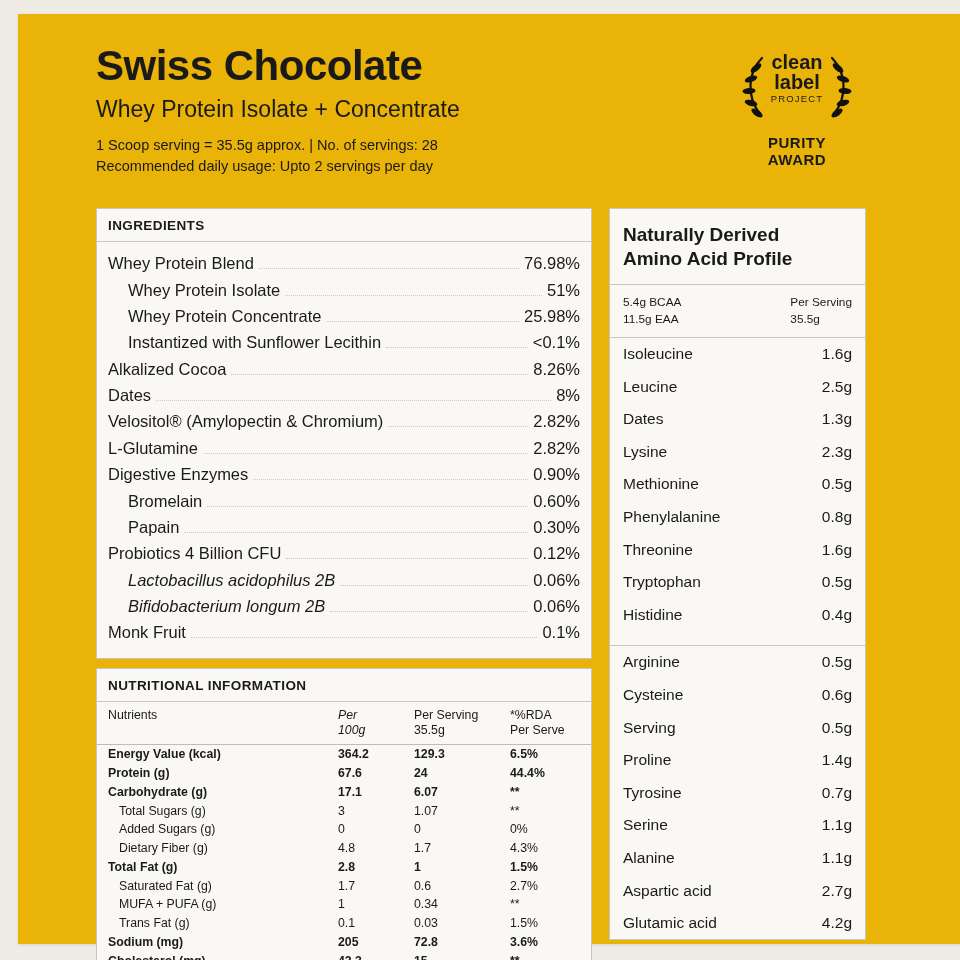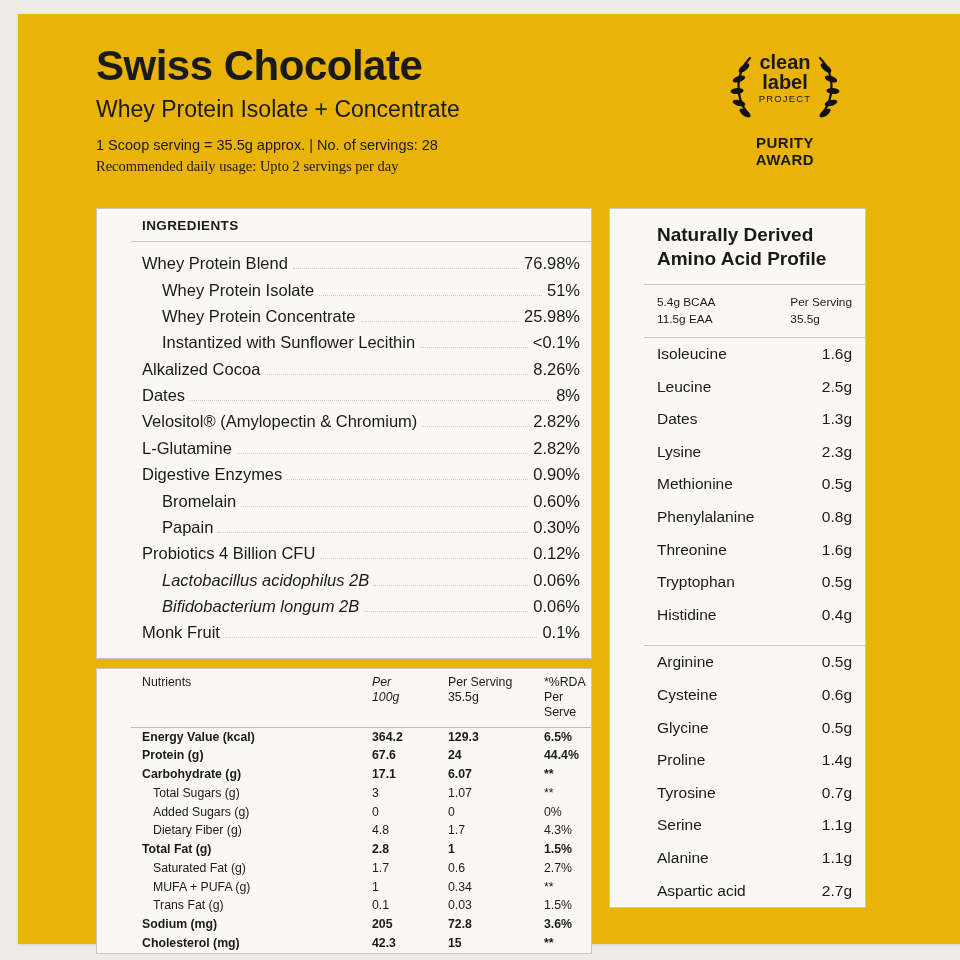--- a/index.html
+++ b/index.html
@@ -48,26 +48,25 @@
     line-height: 1.15;
   }
   .serving-line {
     font-size: 14.5px;
     margin-top: 12px;
     line-height: 1.5;
   }
   .usage-line {
     font-size: 14.5px;
     line-height: 1.5;
-    font-family: Liberation Serif, serif;
   }
   
   .badge {
     position: absolute;
-    right: 16px;
+    right: 4px;
     top: 0;
     width: 130px;
     text-align: center;
   }
   .badge-top {
     position: relative;
     width: 130px;
     height: 88px;
   }
   .badge-wreath {
@@ -122,21 +121,20 @@
     display: flex;
     gap: 17px;
     align-items: flex-start;
   }
   .col-left { width: 496px; }
   .col-right { width: 257px; }
 
   .box {
     border: 1px solid #c9c6c0;
     background: #faf8f5;
-    padding-left: 34px;
   }
   .box-head {
     font-size: 13.5px;
     font-weight: bold;
     letter-spacing: 0.4px;
     padding: 9px 11px 8px 11px;
     border-bottom: 1px solid #c9c6c0;
   }
   
   .ing-body {
@@ -338,20 +336,21 @@
               </div>
               <div class="ing-row">
                 <span class="nm">Monk Fruit</span>
                 <span class="dots"></span>
                 <span class="vl">0.1%</span>
               </div>
             </div>
         </div>
 
         <div class="box" style="margin-top:9px;">
+          <div class="box-head">NUTRITIONAL INFORMATION</div>
           <div class="nut-body">
             <table class="nut">
               <thead>
                 <tr id="nut-head">
                     <th class="c0" style="white-space: pre-line;">Nutrients</th>
                     <th class="c1" style="white-space: pre-line; font-style: italic;">Per
 100g</th>
                     <th class="c2" style="white-space: pre-line;">Per Serving
 35.5g</th>
                     <th class="c3" style="white-space: pre-line;">*%RDA
@@ -493,21 +492,21 @@
           <div id="amino-g2">
               <div class="amino-row">
                 <span>Arginine</span>
                 <span>0.5g</span>
               </div>
               <div class="amino-row">
                 <span>Cysteine</span>
                 <span>0.6g</span>
               </div>
               <div class="amino-row">
-                <span>Glycine</span>
+                <span>Serving</span>
                 <span>0.5g</span>
               </div>
               <div class="amino-row">
                 <span>Proline</span>
                 <span>1.4g</span>
               </div>
               <div class="amino-row">
                 <span>Tyrosine</span>
                 <span>0.7g</span>
               </div>
@@ -515,20 +514,24 @@
                 <span>Serine</span>
                 <span>1.1g</span>
               </div>
               <div class="amino-row">
                 <span>Alanine</span>
                 <span>1.1g</span>
               </div>
               <div class="amino-row">
                 <span>Aspartic acid</span>
                 <span>2.7g</span>
+              </div>
+              <div class="amino-row">
+                <span>Glutamic acid</span>
+                <span>4.2g</span>
               </div>
             </div>
         </div>
       </div>
 
     </div>
   </div>
 </div>
 
 </body></html>

